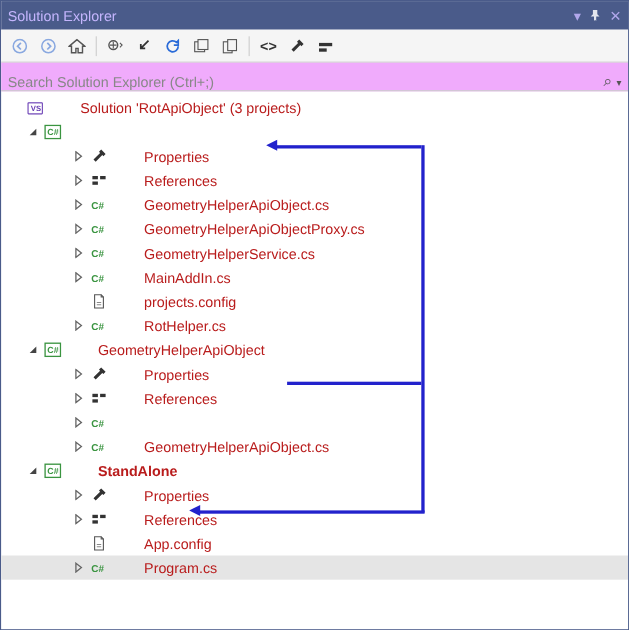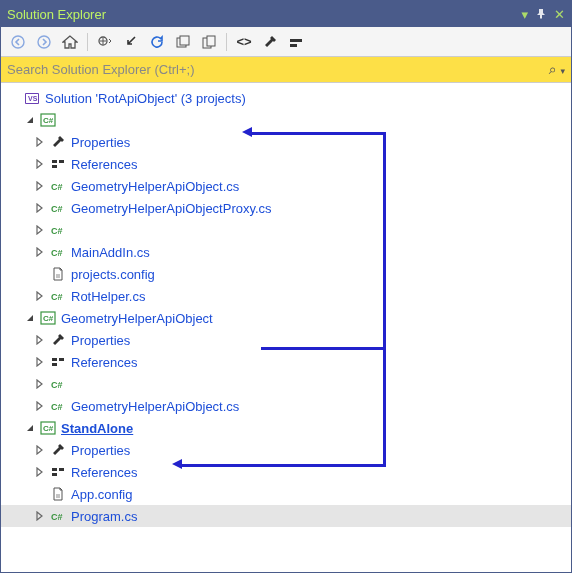--- a/index.html
+++ b/index.html
@@ -6,58 +6,58 @@
   body {
     font-family: "Segoe UI", Tahoma, sans-serif;
     font-size: 13px;
     background: #fff;
     width: 572px; height: 573px;
     border: 1px solid #4a5b8a;
     overflow: hidden;
     position: relative;
   }
   .titlebar {
-    background: #4a5b8a; color: #bef264;
+    background: #4a5b8a; color: #c4b5fd;
     height: 26px; display: flex; align-items: center;
     padding: 0 6px; justify-content: space-between;
   }
   .titlebar .caption { font-size: 13px; }
   .titlebar .winbtns { display: flex; gap: 8px; align-items: center; }
   .titlebar .winbtns span { opacity: .85; }
   .toolbar {
     height: 30px; display: flex; align-items: center;
     border-bottom: 1px solid #ccc; padding: 0 6px; gap: 4px;
     background: #f5f5f5;
   }
   .tbbtn { width: 22px; height: 22px; display: flex; align-items: center; justify-content: center;
     color: #555; cursor: pointer; }
   .tbbtn.blue { color: #2a6bd8; }
   .tbsep { width: 1px; height: 18px; background: #ccc; margin: 0 2px; }
   .searchbar {
-    height: 26px; border-bottom: 1px solid #ccc; display: flex; align-items: center;
+    height: 26px; border-bottom: 1px solid #ccc; display: flex; align-items: flex-end;
     padding: 0 6px; color: #888; justify-content: space-between;
-    background: #fde047;
+    background: #f0abfc;
   }
   .searchbar input {
     border: none; outline: none; flex: 1; font-size: 13px; color: #333;
     background: transparent;
   }
   .searchbar input::placeholder { color: #888; }
   .tree { padding: 4px 0 0 0; position: relative; }
   .node { display: flex; align-items: center; height: 22px; padding-right: 6px; white-space: nowrap; }
   .node.selected { background: #e5e5e5; }
   .exp { width: 14px; height: 14px; display: inline-flex; align-items: center; justify-content: center;
     color: #555; font-size: 10px; margin-right: 2px; cursor: pointer; }
   .exp.empty { visibility: hidden; }
   .ico { width: 18px; height: 16px; display: inline-flex; align-items: center; justify-content: center; margin-right: 4px; flex-shrink: 0; }
-  .lbl { color: #1d4ed8; }
-  .lbl.bold { font-weight: 600; text-decoration: underline; }
+  .lbl { color: #b91c1c; margin-left: 28px; }
+  .lbl.bold { font-weight: 600; }
   .depth0 { padding-left: 6px; }
   .depth1 { padding-left: 22px; }
-  .depth2 { padding-left: 32px; }
+  .depth2 { padding-left: 64px; }
   
   .anno-v {
     position: absolute; border-right: 3px solid #2222cc;
   }
   .anno-h {
     position: absolute; border-top: 3px solid #2222cc;
   }
   .anno-arrow {
     position: absolute; width: 0; height: 0;
     border-top: 5px solid transparent; border-bottom: 5px solid transparent;
@@ -231,20 +231,21 @@
       <span class="exp ">
         <svg width="10" height="10" viewBox="0 0 10 10">
           <path d="M2 1l5 4-5 4z" fill="none" stroke="#666" stroke-width="1.2"></path>
         </svg>
       </span>
       <span class="ico">
         <svg width="16" height="14" viewBox="0 0 16 14">
           <text x="1" y="11" font-size="9" fill="#3a9440" font-weight="700">C#</text>
         </svg>
       </span>
+      <span class="lbl">GeometryHelperService.cs</span>
     </div>
     <div class="node depth2">
       <span class="exp ">
         <svg width="10" height="10" viewBox="0 0 10 10">
           <path d="M2 1l5 4-5 4z" fill="none" stroke="#666" stroke-width="1.2"></path>
         </svg>
       </span>
       <span class="ico">
         <svg width="16" height="14" viewBox="0 0 16 14">
           <text x="1" y="11" font-size="9" fill="#3a9440" font-weight="700">C#</text>

